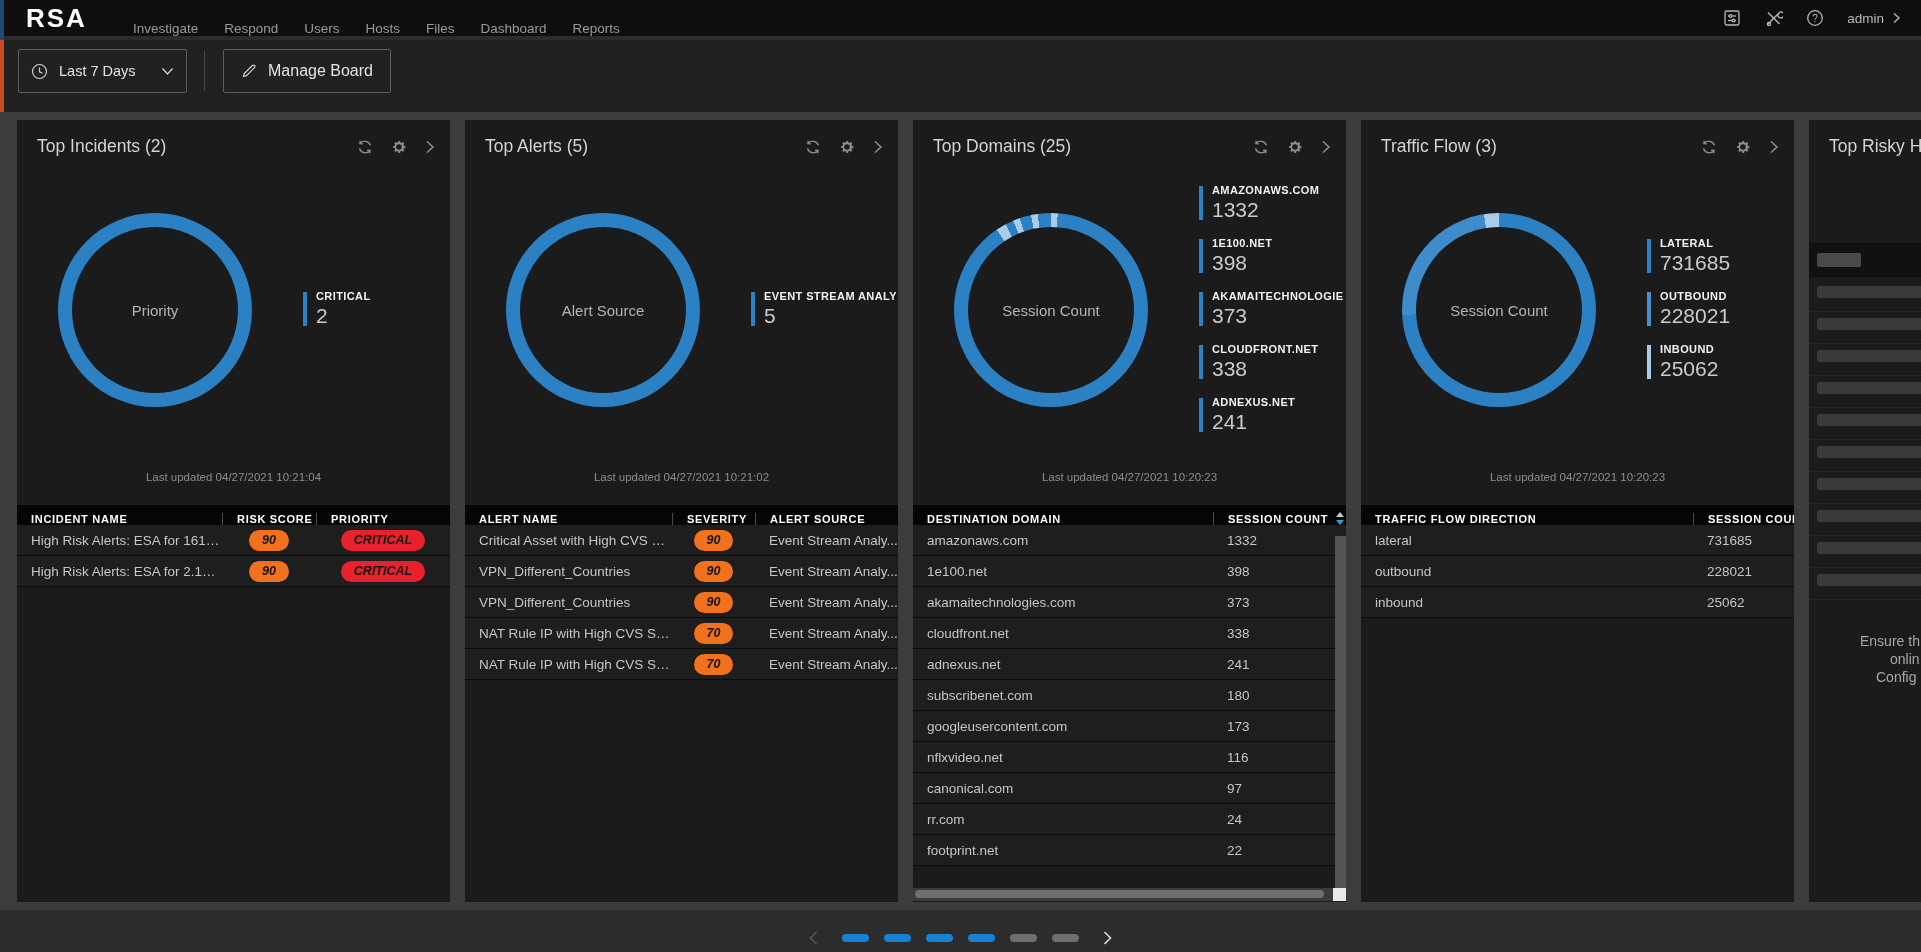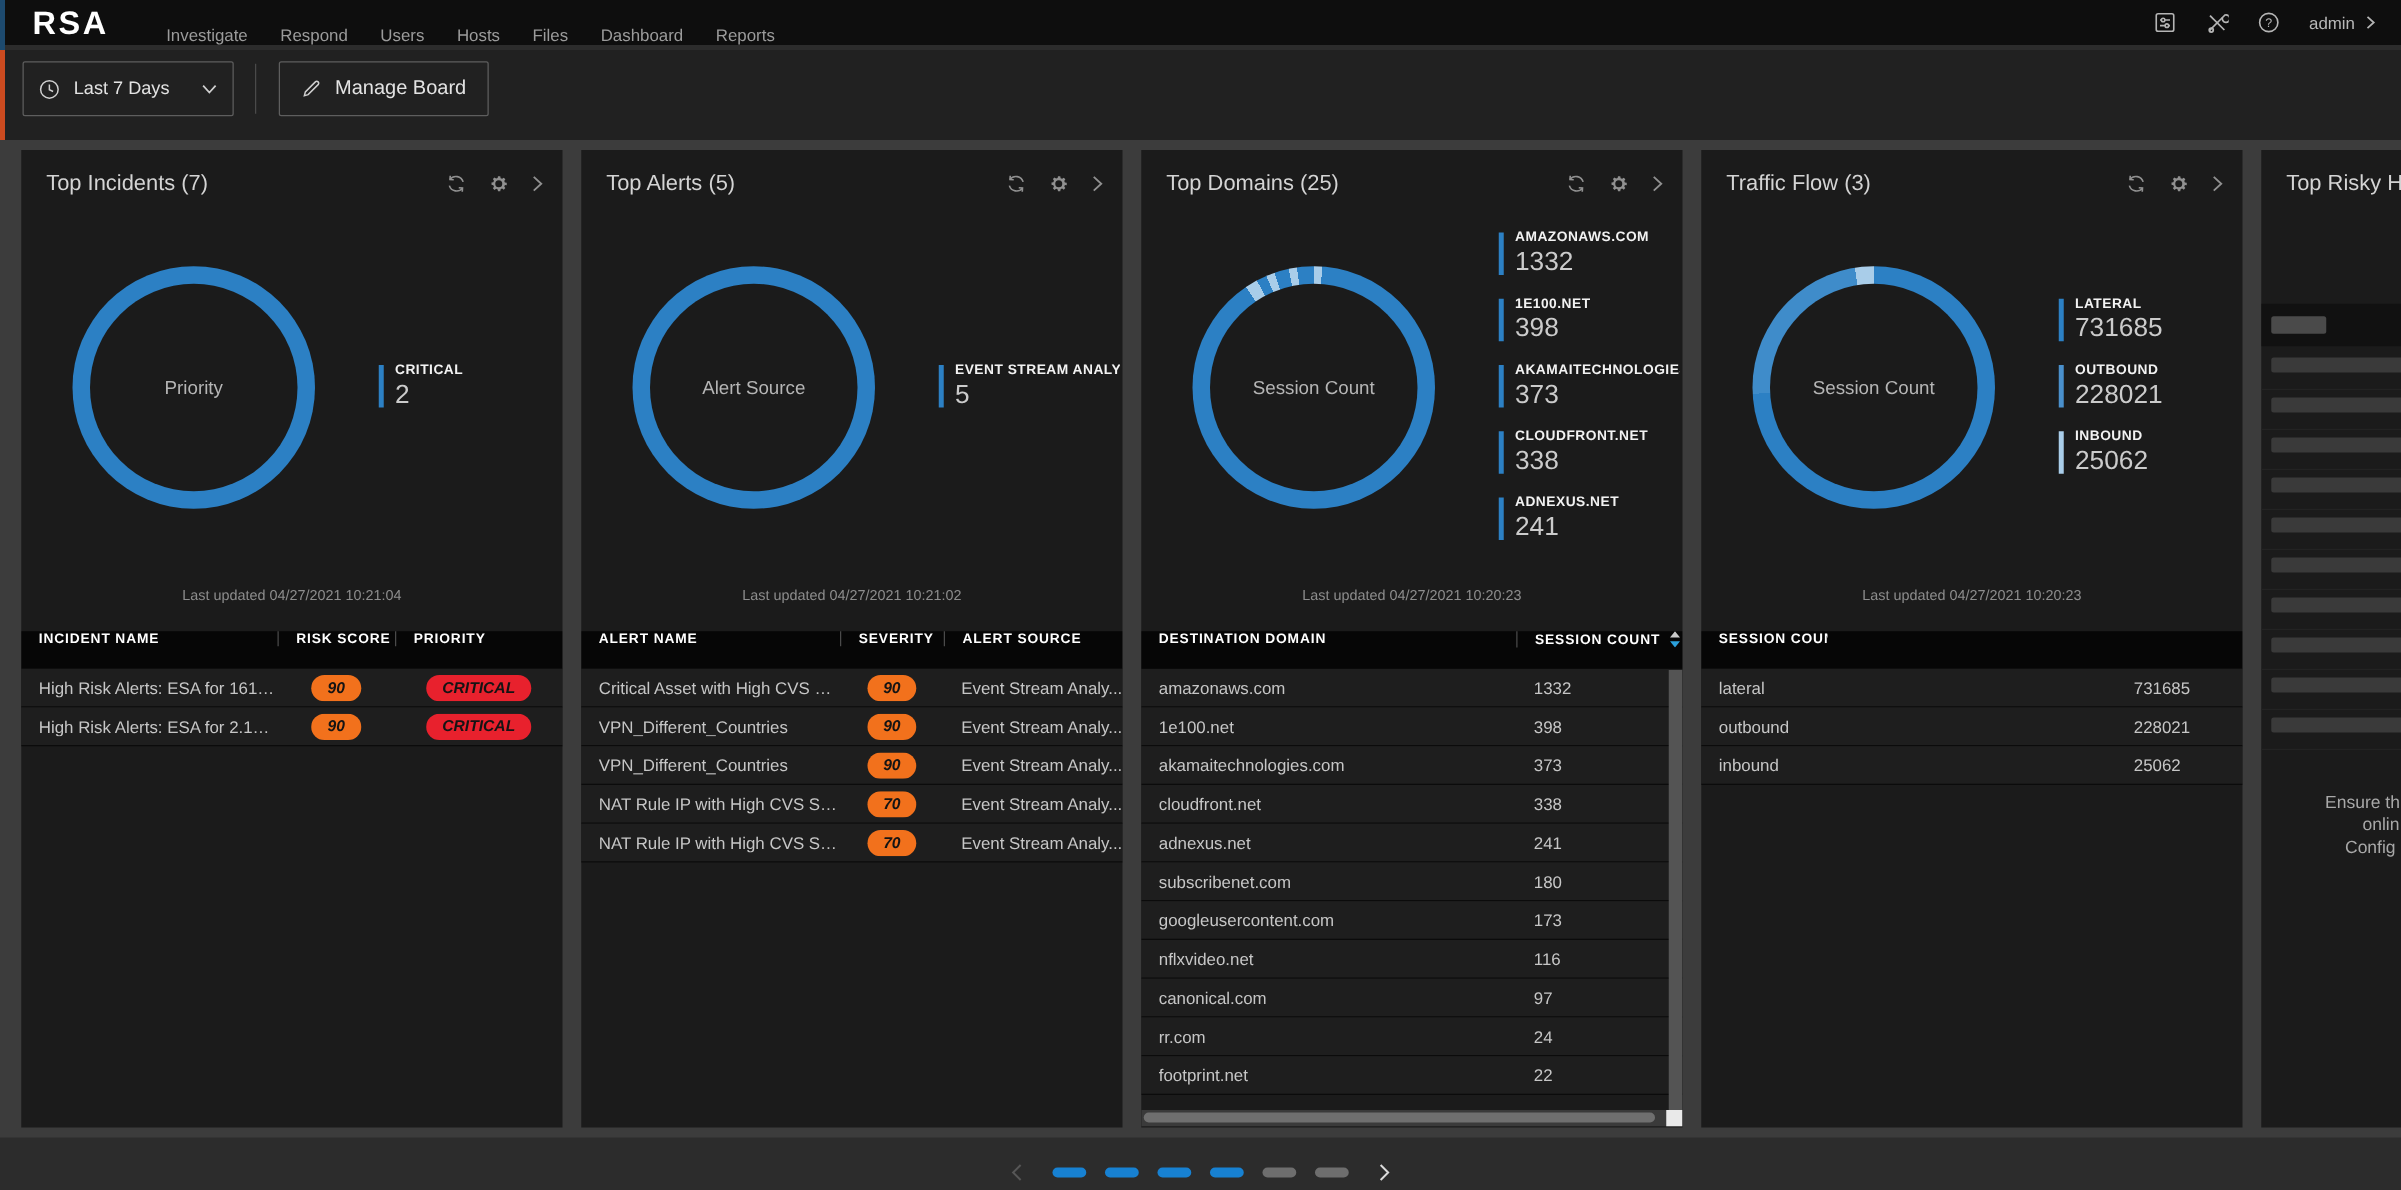--- a/index.html
+++ b/index.html
@@ -66,21 +66,21 @@
   .lg-bar--mid { background:#4a90cc; } .lg-bar--light { background:#a9cde9; }
   .lg-label { font-size:11px; font-weight:700; color:#f2f2f2; letter-spacing:.4px;
               white-space:nowrap; overflow:hidden; max-width:132px; }
   .lg-value { font-size:21px; color:#cbcbcb; margin-top:2px; }
 
   .last-updated { position:absolute; top:351px; left:0; width:100%; text-align:center;
                   font-size:11.5px; color:#8d8d8d; }
 
   
   .dtable { position:absolute; top:385px; left:0; right:0; font-size:13.5px; color:#c6c6c6; }
-  .thead { display:flex; height:30px; background:#060606; align-items:flex-start; }
+  .thead { display:flex; height:20px; background:#060606; align-items:flex-end; }
   .th { display:flex; align-items:center; padding-left:14px; font-size:11px; font-weight:700;
         color:#ffffff; letter-spacing:.7px; border-left:1px solid #4a4a4a; white-space:nowrap;
         overflow:hidden; flex:none; cursor:pointer; }
   .th:first-child { border-left:none; }
   .sort { display:inline-flex; flex-direction:column; margin-left:8px; gap:3px; }
   .sort .up { width:0; height:0; border-left:4px solid transparent; border-right:4px solid transparent;
               border-bottom:5px solid #c9c9c9; }
   .sort .down { width:0; height:0; border-left:4px solid transparent; border-right:4px solid transparent;
                 border-top:5px solid #2aa0dc; }
   .trow { display:flex; height:31px; align-items:center; background:#1e1e1e;
@@ -192,21 +192,21 @@
       <svg width="16" height="16" viewBox="0 0 16 16" fill="none" stroke="#cfcfcf" stroke-width="1.2">
         <path d="M2.5 13.5 L3.3 10.5 L11.3 2.5 A1.2 1.2 0 0 1 13.5 4.7 L5.5 12.7 Z"></path>
       </svg>
       <span>Manage Board</span>
     </button>
   </div>
 
   <div class="board">
 
     <section class="card card-1">
-      <div class="card-title">Top Incidents (7)</div>
+      <div class="card-title">Top Incidents (2)</div>
       <div class="card-icons">
         <span class="ic">
           <svg width="16" height="16" viewBox="0 0 16 16" fill="none" stroke="#909090" stroke-width="1.3">
             <path d="M13.5 6.5 A6 6 0 0 0 3 4.5"></path>
               <polyline points="3.2,1.6 3,4.6 6,4.8"></polyline>
             <path d="M2.5 9.5 A6 6 0 0 0 13 11.5"></path>
               <polyline points="12.8,14.4 13,11.4 10,11.2"></polyline>
           </svg>
         </span>
         <span class="ic">
@@ -507,20 +507,23 @@
         </div>
         <div class="lg-entry">
           <span class="lg-bar lg-bar--light"></span>
           <div class="lg-label">INBOUND</div>
           <div class="lg-value">25062</div>
         </div>
       </div>
       <div class="last-updated">Last updated 04/27/2021 10:20:23</div>
       <div class="dtable">
         <div class="thead">
+          <div class="th w332">
+            <span>TRAFFIC FLOW DIRECTION</span>
+            </div>
           <div class="th w101">
             <span>SESSION COUNT</span>
 
           </div>
         </div>
         <div class="trow">
           <div class="td w332">lateral</div>
           <div class="td w101">731685</div>
         </div>
         <div class="trow">

